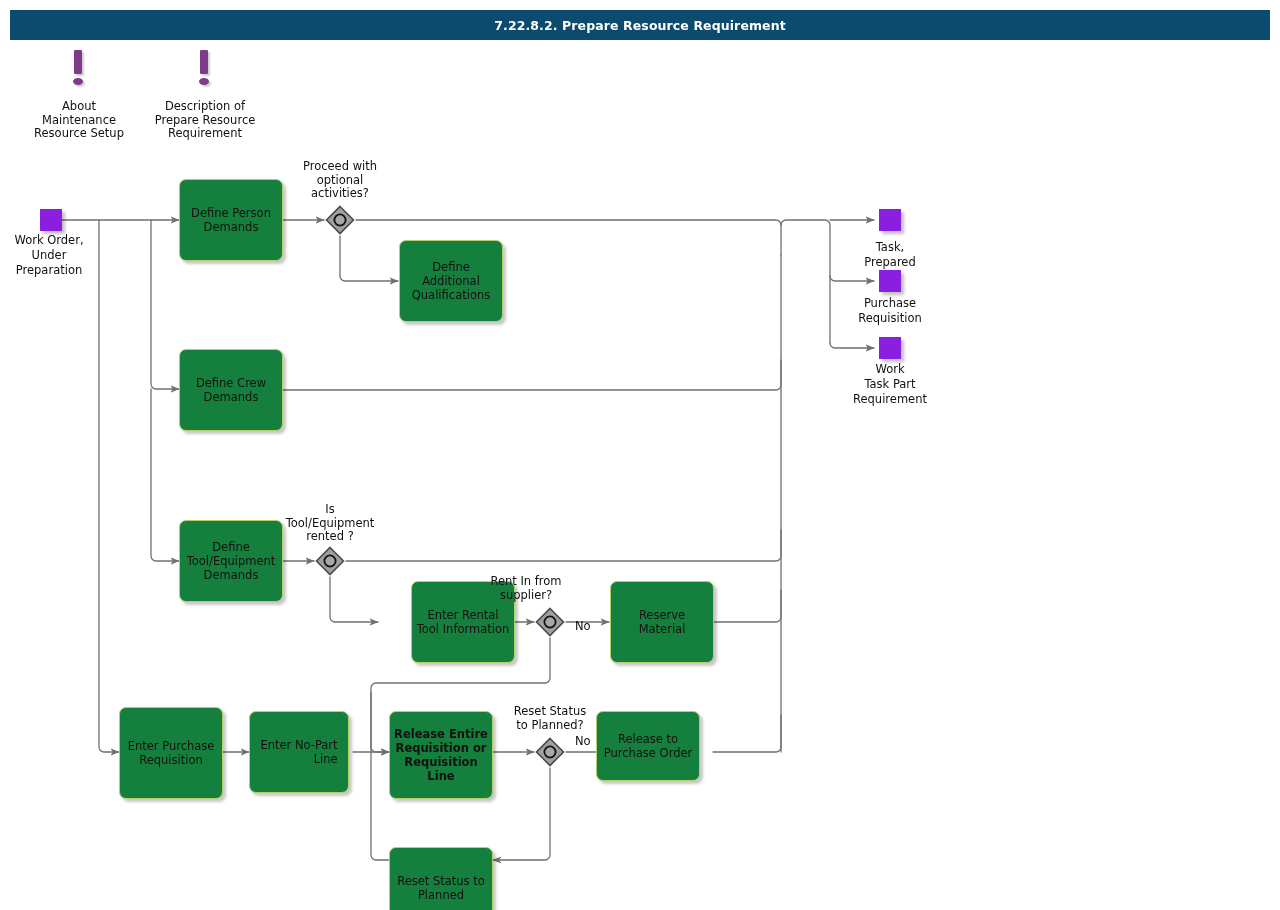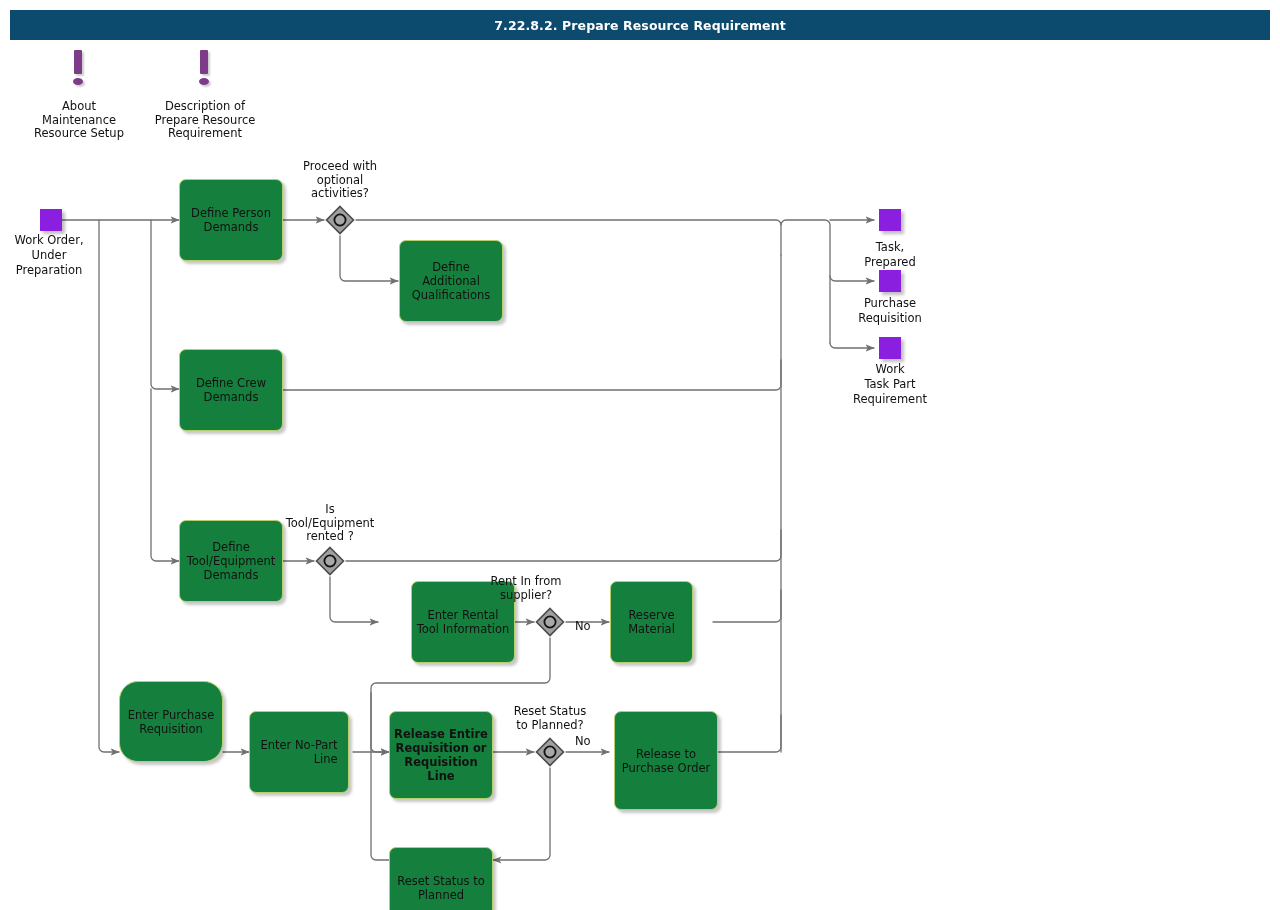--- a/index.html
+++ b/index.html
@@ -166,41 +166,41 @@
   <span style="white-space:pre-line;">Define
 Tool/Equipment
 Demands</span>
 </div>
 
 <div class="node task" style="left:379px;top:581px;width:104px;height:82px;margin-left:32px;">
   <span style="white-space:pre-line;">Enter Rental
 Tool Information</span>
 </div>
 
-<div class="node task" style="left:610px;top:581px;width:83px;height:82px;">
+<div class="node task" style="left:610px;top:581px;width:104px;height:82px;">
   <span style="white-space:pre-line;">Reserve Material</span>
 </div>
 
-<div class="node task" style="left:119px;top:681px;width:104px;height:81px;border-radius:19px;">
+<div class="node task" style="left:119px;top:707px;width:104px;height:92px;">
   <span style="white-space:pre-line;">Enter Purchase
 Requisition</span>
 </div>
 
 <div class="node task" style="left:249px;top:711px;width:100px;height:82px;text-align:right;">
   <span style="white-space:pre-line;">Enter No-Part
 Line</span>
 </div>
 
 <div class="node task" style="left:389px;top:711px;width:104px;height:88px;font-weight:bold;">
   <span style="white-space:pre-line;">Release Entire
 Requisition or
 Requisition Line</span>
 </div>
 
-<div class="node task" style="left:614px;top:711px;width:104px;height:99px;">
+<div class="node task" style="left:596px;top:711px;width:104px;height:70px;">
   <span style="white-space:pre-line;">Release to
 Purchase Order</span>
 </div>
 
 <div class="node task" style="left:389px;top:819px;width:104px;height:82px;margin-top:28px;">
   <span style="white-space:pre-line;">Reset Status to
 Planned</span>
 </div>
 
 <div class="gateway" style="left:325px;top:205px;">

